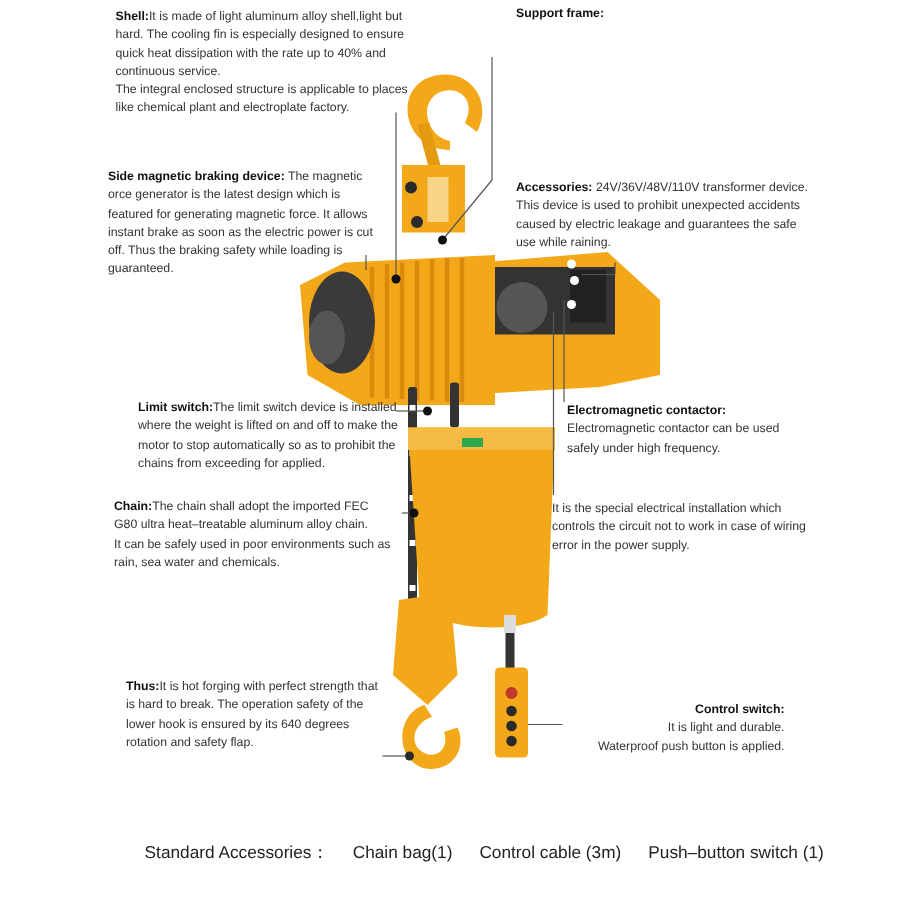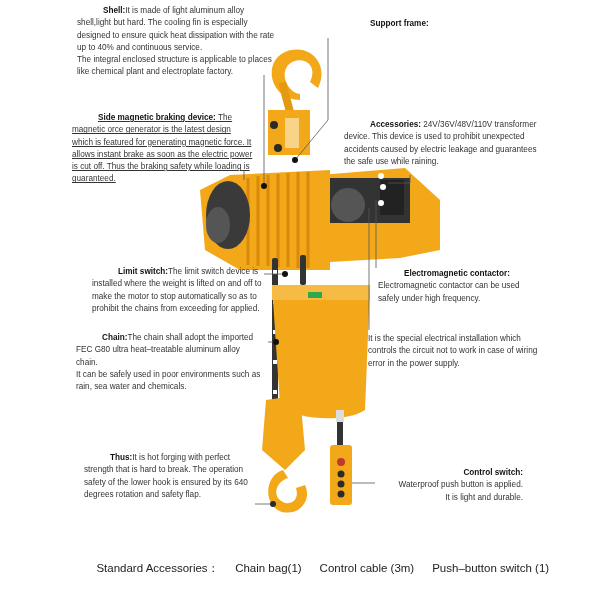--- a/index.html
+++ b/index.html
@@ -1,19 +1,19 @@
 <!DOCTYPE html>
 <html><head>
 <meta charset="utf-8">
 <style>
   * { margin: 0; padding: 0; box-sizing: border-box; }
   html, body { width: 600px; height: 600px; background: #ffffff; overflow: hidden; }
   body { position: relative; font-family: "Liberation Sans", sans-serif; color: #2a2a2a; }
   .callout { position: absolute; font-size: 8.2px; line-height: 12.3px; color: #333; }
-  .callout .title { font-weight: bold; color: #111; margin-left: 26px; }
+  .callout .title { font-weight: bold; color: #111; }
   .footer { position: absolute; left: 90px; top: 549px; font-size: 11.5px; color: #222; white-space: pre; }
   .footer span { margin-right: 18px; }
   svg.hoist { position: absolute; left: 0; top: 0; }
 </style>
 </head>
 <body>
 
 <svg class="hoist" width="600" height="600" viewBox="0 0 600 600">
 
   <path d="M300 100 C270 100 262 62 285 52 C310 42 330 65 318 88 L310 82 C318 66 305 56 292 62 C278 70 286 92 300 94 Z" fill="#f2a818"></path>
@@ -93,25 +93,25 @@
     <circle cx="285" cy="274" r="3"></circle>
       <circle cx="276" cy="342" r="3"></circle>
   </g>
 </svg>
 
 <div class="callout" style="left:77px; top:5px; width:200px;">
   <span class="title">Shell:</span><span>It is made of light aluminum alloy shell,light but hard. The cooling fin is especially designed to ensure quick heat dissipation with the rate up to 40% and continuous service.</span><br>
   <span>The integral enclosed structure is applicable to places like chemical plant and electroplate factory.</span>
 </div>
 
-<div class="callout" style="left:344px; top:18px; width:180px;">
+<div class="callout" style="left:344px; top:3px; width:180px;">
   <div class="title">Support frame:</div>
 </div>
 
-<div class="callout" style="left:72px; top:112px; width:182px;text-decoration:underline;">
+<div class="callout" style="left:72px; top:112px; width:182px;">
   <span class="title">Side magnetic braking device:</span><span> The magnetic orce generator is the latest design which is featured for generating magnetic force. It allows instant brake as soon as the electric power is cut off. Thus the braking safety while loading is guaranteed.</span>
 </div>
 
 <div class="callout" style="left:344px; top:119px; width:196px;">
   <span class="title">Accessories:</span><span> 24V/36V/48V/110V transformer device. This device is used to prohibit unexpected accidents caused by electric leakage and guarantees the safe use while raining.</span>
 </div>
 
 <div class="callout" style="left:92px; top:266px; width:176px;">
   <span class="title">Limit switch:</span><span>The limit switch device is installed where the weight is lifted on and off to make the motor to stop automatically so as to prohibit the chains from exceeding for applied.</span>
 </div>
@@ -129,19 +129,19 @@
 <div class="callout" style="left:368px; top:333px; width:170px;">
   <div>It is the special electrical installation which controls the circuit not to work in case of wiring error in the power supply.</div>
 </div>
 
 <div class="callout" style="left:84px; top:452px; width:176px;">
   <span class="title">Thus:</span><span>It is hot forging with perfect strength that is hard to break. The operation safety of the lower hook is ensured by its 640 degrees rotation and safety flap.</span>
 </div>
 
 <div class="callout" style="left:383px; top:467px; width:140px;text-align:right;">
   <div class="title">Control switch:</div>
+  <div>It is light and durable.</div>
   <div>Waterproof push button is applied.</div>
-  <div>It is light and durable.</div>
 </div>
 
 <div class="footer">
   <span style="margin-right:16px">Standard Accessories：</span><span>Chain bag(1)</span><span>Control cable (3m)</span><span>Push–button switch (1)</span>
 </div>
 
 </body></html>

